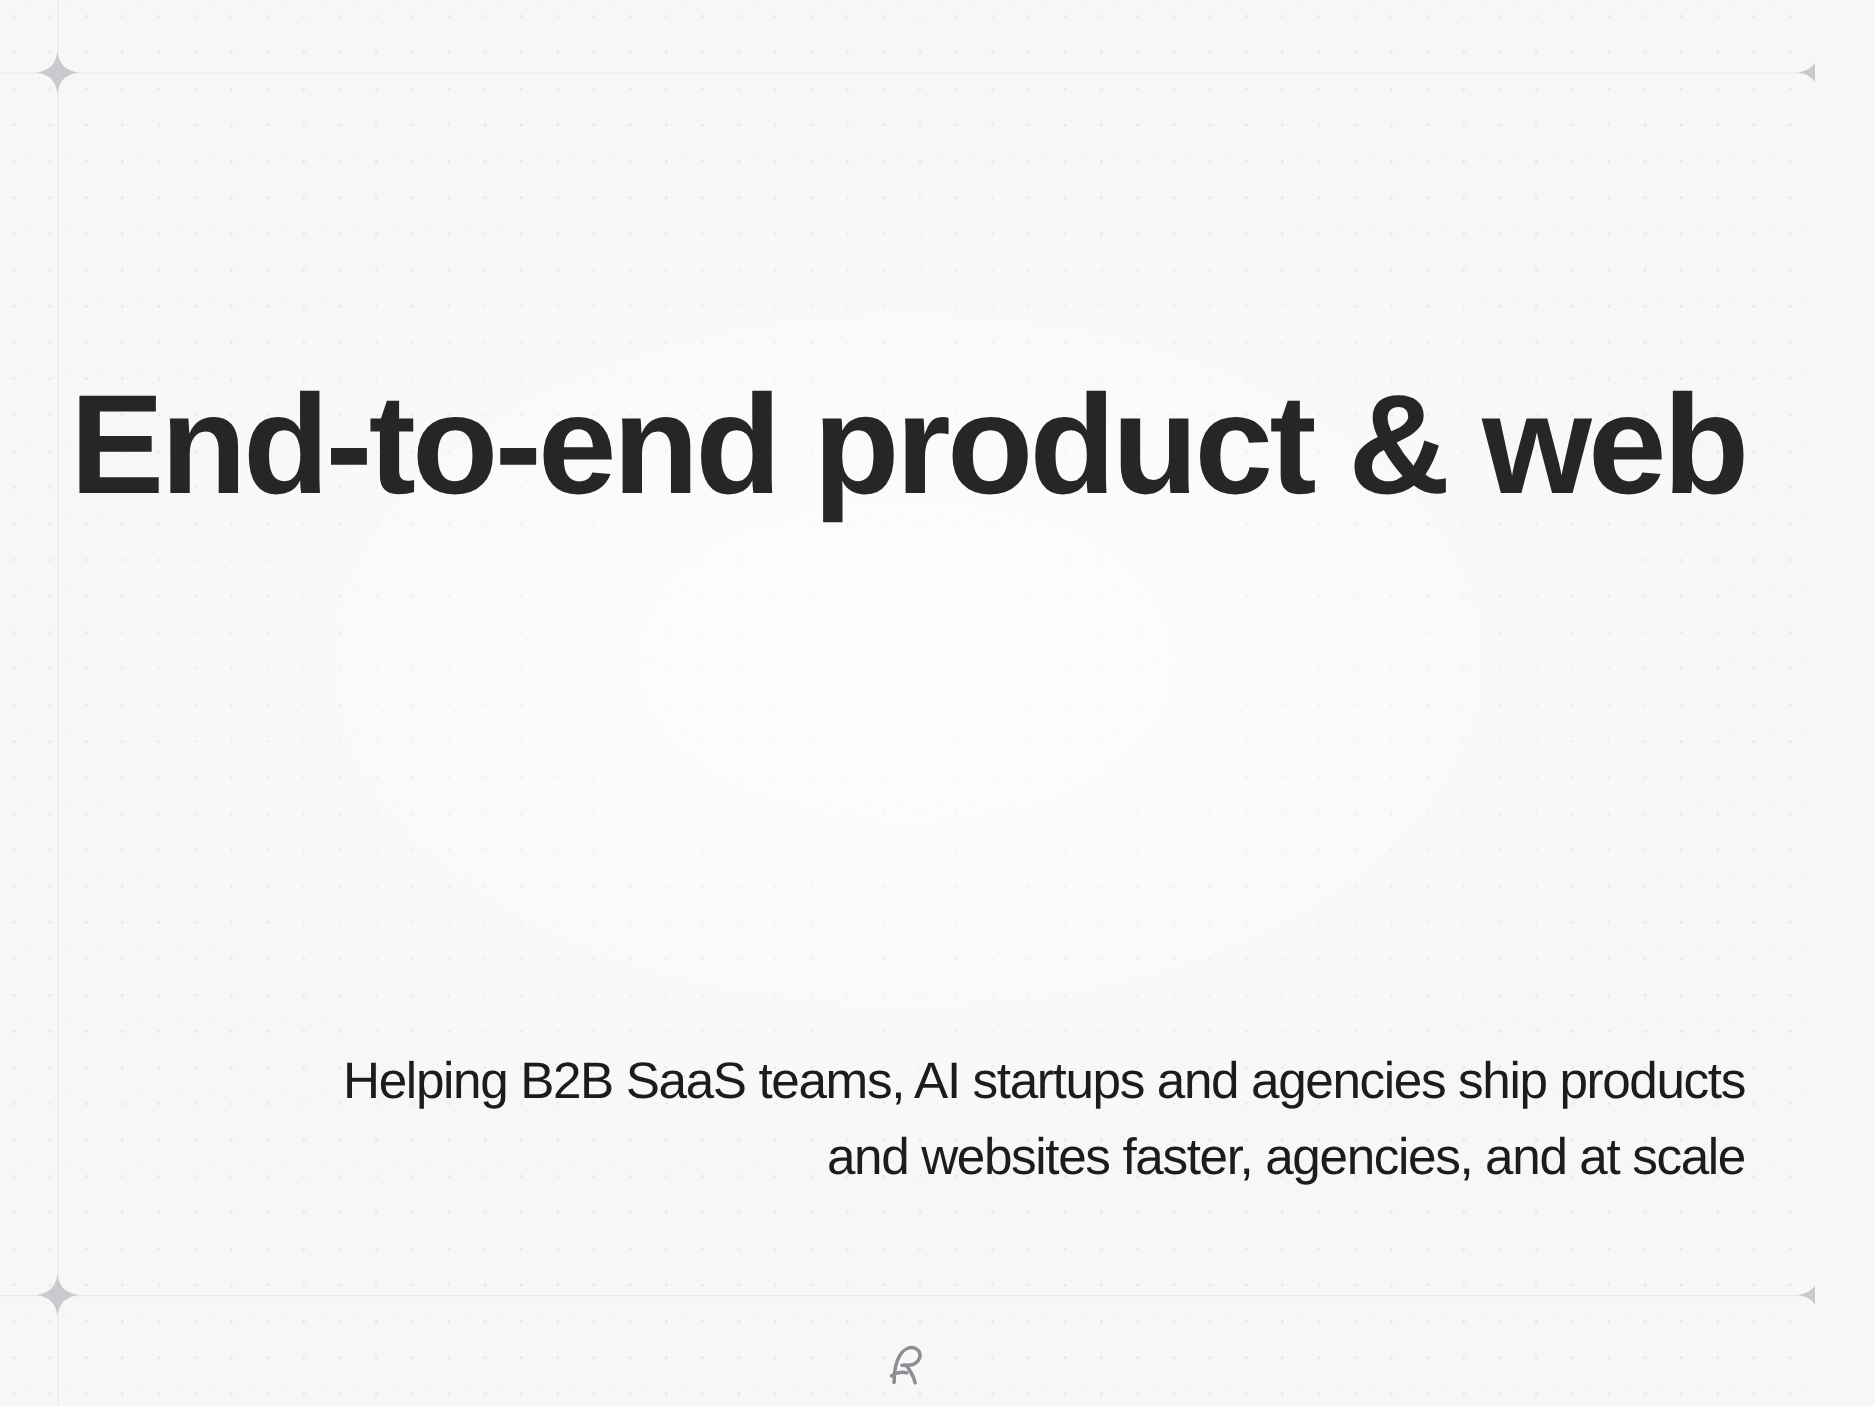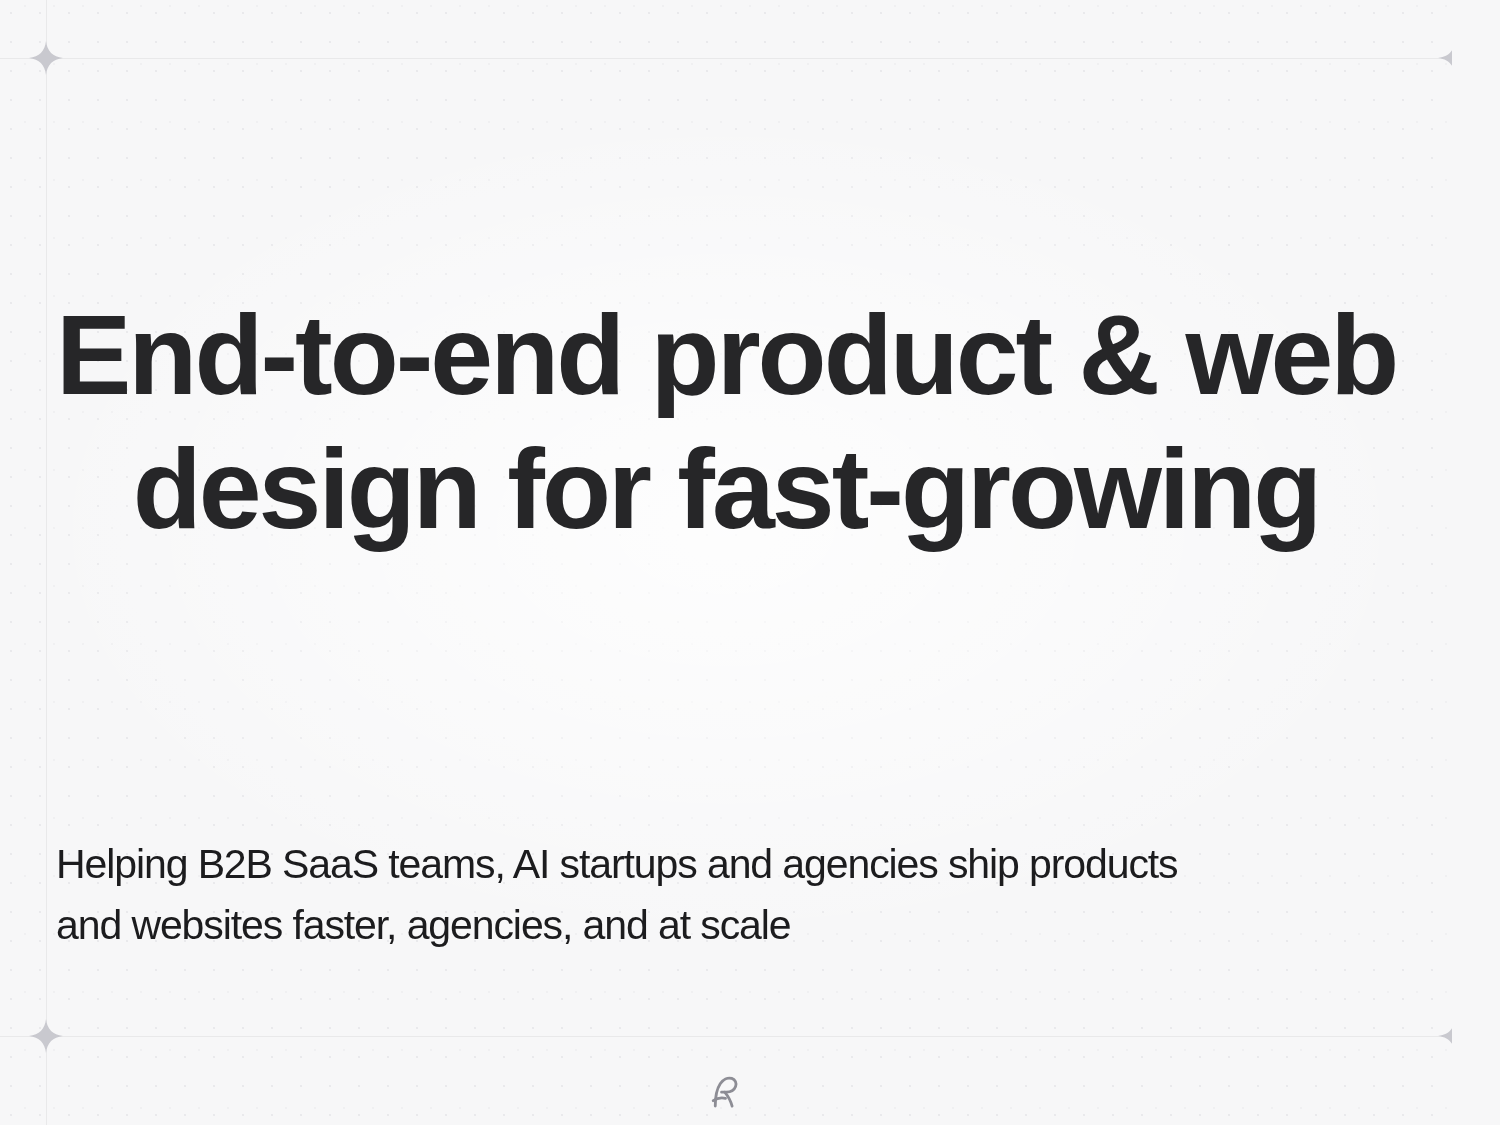--- a/index.html
+++ b/index.html
@@ -117,21 +117,21 @@
   .headline .hl-line { display: block; }
 
   .subhead {
     margin: 0;
     padding: 0;
     position: absolute;
     top: 834px;
     left: 50%;
     transform: translateX(-50%);
     width: 1340px;
-    text-align: left;
+    text-align: right;
     font-family: "Liberation Sans", sans-serif;
     font-size: 41px;
     font-weight: 400;
     line-height: 61px;
     letter-spacing: -1.1px;
     color: #1c1c1e;
     white-space: nowrap;
   }
   .subhead .sub-line { display: block; }
 
@@ -179,21 +179,20 @@
   <div class="sparkle sparkle-br">
     <svg viewBox="0 0 40 40" aria-hidden="true">
       <path d="M20 0 C21.4 12.1 27.9 18.6 40 20 C27.9 21.4 21.4 27.9 20 40 C18.6 27.9 12.1 21.4 0 20 C12.1 18.6 18.6 12.1 20 0 Z" fill="currentColor"></path>
     </svg>
   </div>
 
   <div class="content">
 
     <h1 class="headline">
       <span class="hl-line">End-to-end product &amp; web</span>
-      <span class="hl-line">design for fast-growing</span>
     </h1>
 
     <p class="subhead">
       <span class="sub-line">Helping B2B SaaS teams, AI startups and agencies ship products</span>
       <span class="sub-line">and websites faster, agencies, and at scale</span>
     </p>
 
   </div>
 
   <div class="footer-logo">

